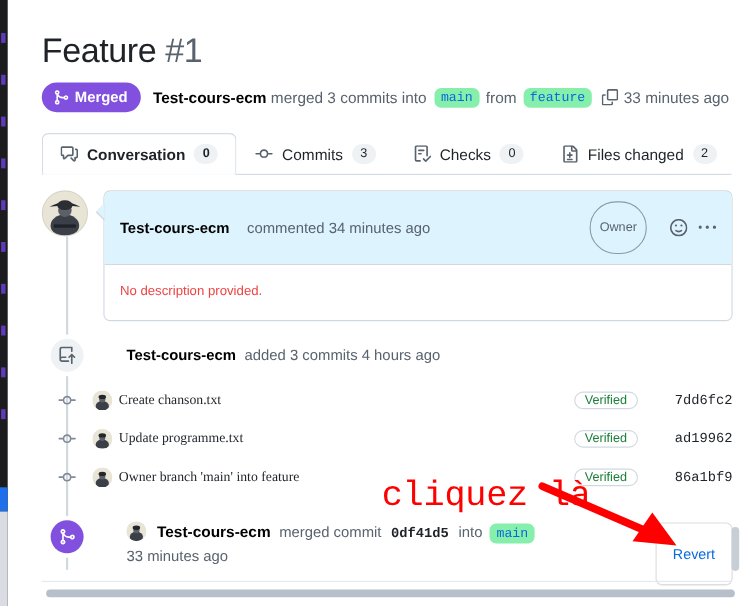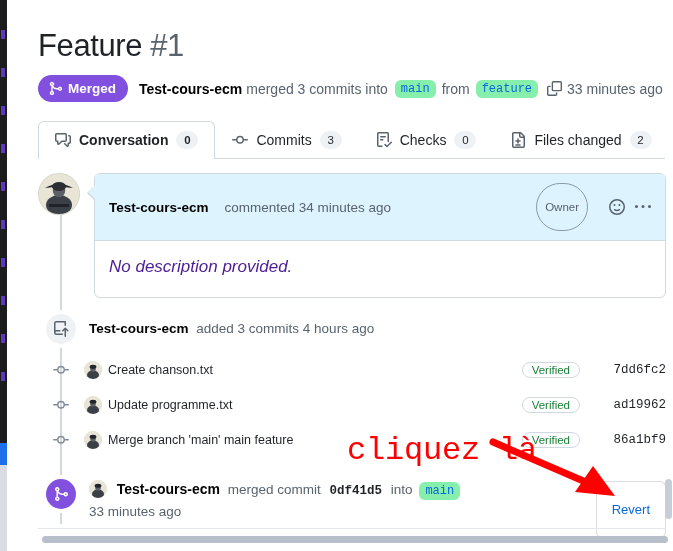--- a/index.html
+++ b/index.html
@@ -235,32 +235,32 @@
     border: 1px solid #8c9aa8;
     color: #59636e;
     border-radius: 999px;
     font-size: 11.5px;
     padding: 17px 8px;
     margin-right: 11px;
   }
   .head-ic { color: #59636e; margin-left: 10px; display: flex; align-items: center; }
   .comment-body {
     padding: 16px 14px 20px 14px;
-    font-size: 17px;
-    font-style: italic;
-    color: #4c1d95;
+    font-size: 12px;
+    color: #ef4444;
   }
 
   
   .event {
     display: flex;
     align-items: center;
     position: relative;
     z-index: 1;
     margin-top: 16px;
+    gap: 26px;
   }
   .ev-icon {
     width: 30px; height: 30px;
     border-radius: 50%;
     background: #eff2f5;
     color: #59636e;
     display: flex;
     align-items: center;
     justify-content: center;
     flex: 0 0 30px;
@@ -304,21 +304,21 @@
     padding-left: 0;
   }
   .commit-dot {
     flex: 0 0 46px;
     display: flex;
     align-items: center;
     justify-content: center;
     color: #818b98;
   }
   .commit-msg {
-    font-family: Liberation Sans, sans-serif;
+    font-family: Liberation Serif, serif;
     font-size: 12.5px;
     color: #1f2328;
     display: flex;
     align-items: center;
     flex: 1;
     min-width: 0;
     white-space: nowrap;
     overflow: hidden;
   }
   .verified {
@@ -595,21 +595,21 @@
         </div>
         <div class="commit-msg">
           <span class="mini-av">
             <svg viewBox="0 0 18 18" aria-hidden="true">
               <rect width="18" height="18" fill="#e8e4d6"></rect>
               <ellipse cx="9" cy="14" rx="6" ry="4.5" fill="#3b4048"></ellipse>
               <circle cx="9" cy="8" r="2.8" fill="#5d6066"></circle>
               <ellipse cx="9" cy="5.8" rx="3.4" ry="2" fill="#23262b"></ellipse>
             </svg>
           </span>
-          <span>Merge branch 'main' main feature</span>
+          <span>Owner branch 'main' into feature</span>
         </div>
         <span class="verified">Verified</span>
         <span class="sha">86a1bf9</span>
       </div>
     </div>
 
     <div class="event merged-row">
       <div class="ev-icon merged">
         <svg width="16" height="16" viewBox="0 0 16 16" fill="currentColor" aria-hidden="true">
           <path d="M5.45 5.154A4.25 4.25 0 0 0 9.25 7.5h1.378a2.251 2.251 0 1 1 0 1.5H9.25A5.734 5.734 0 0 1 5 7.123v3.505a2.25 2.25 0 1 1-1.5 0V5.372a2.25 2.25 0 1 1 1.95-.218ZM4.25 13.5a.75.75 0 1 0 0-1.5.75.75 0 0 0 0 1.5Zm8.5-4.5a.75.75 0 1 0 0-1.5.75.75 0 0 0 0 1.5ZM5 3.25a.75.75 0 1 0-1.5 0 .75.75 0 0 0 1.5 0Z"></path>

